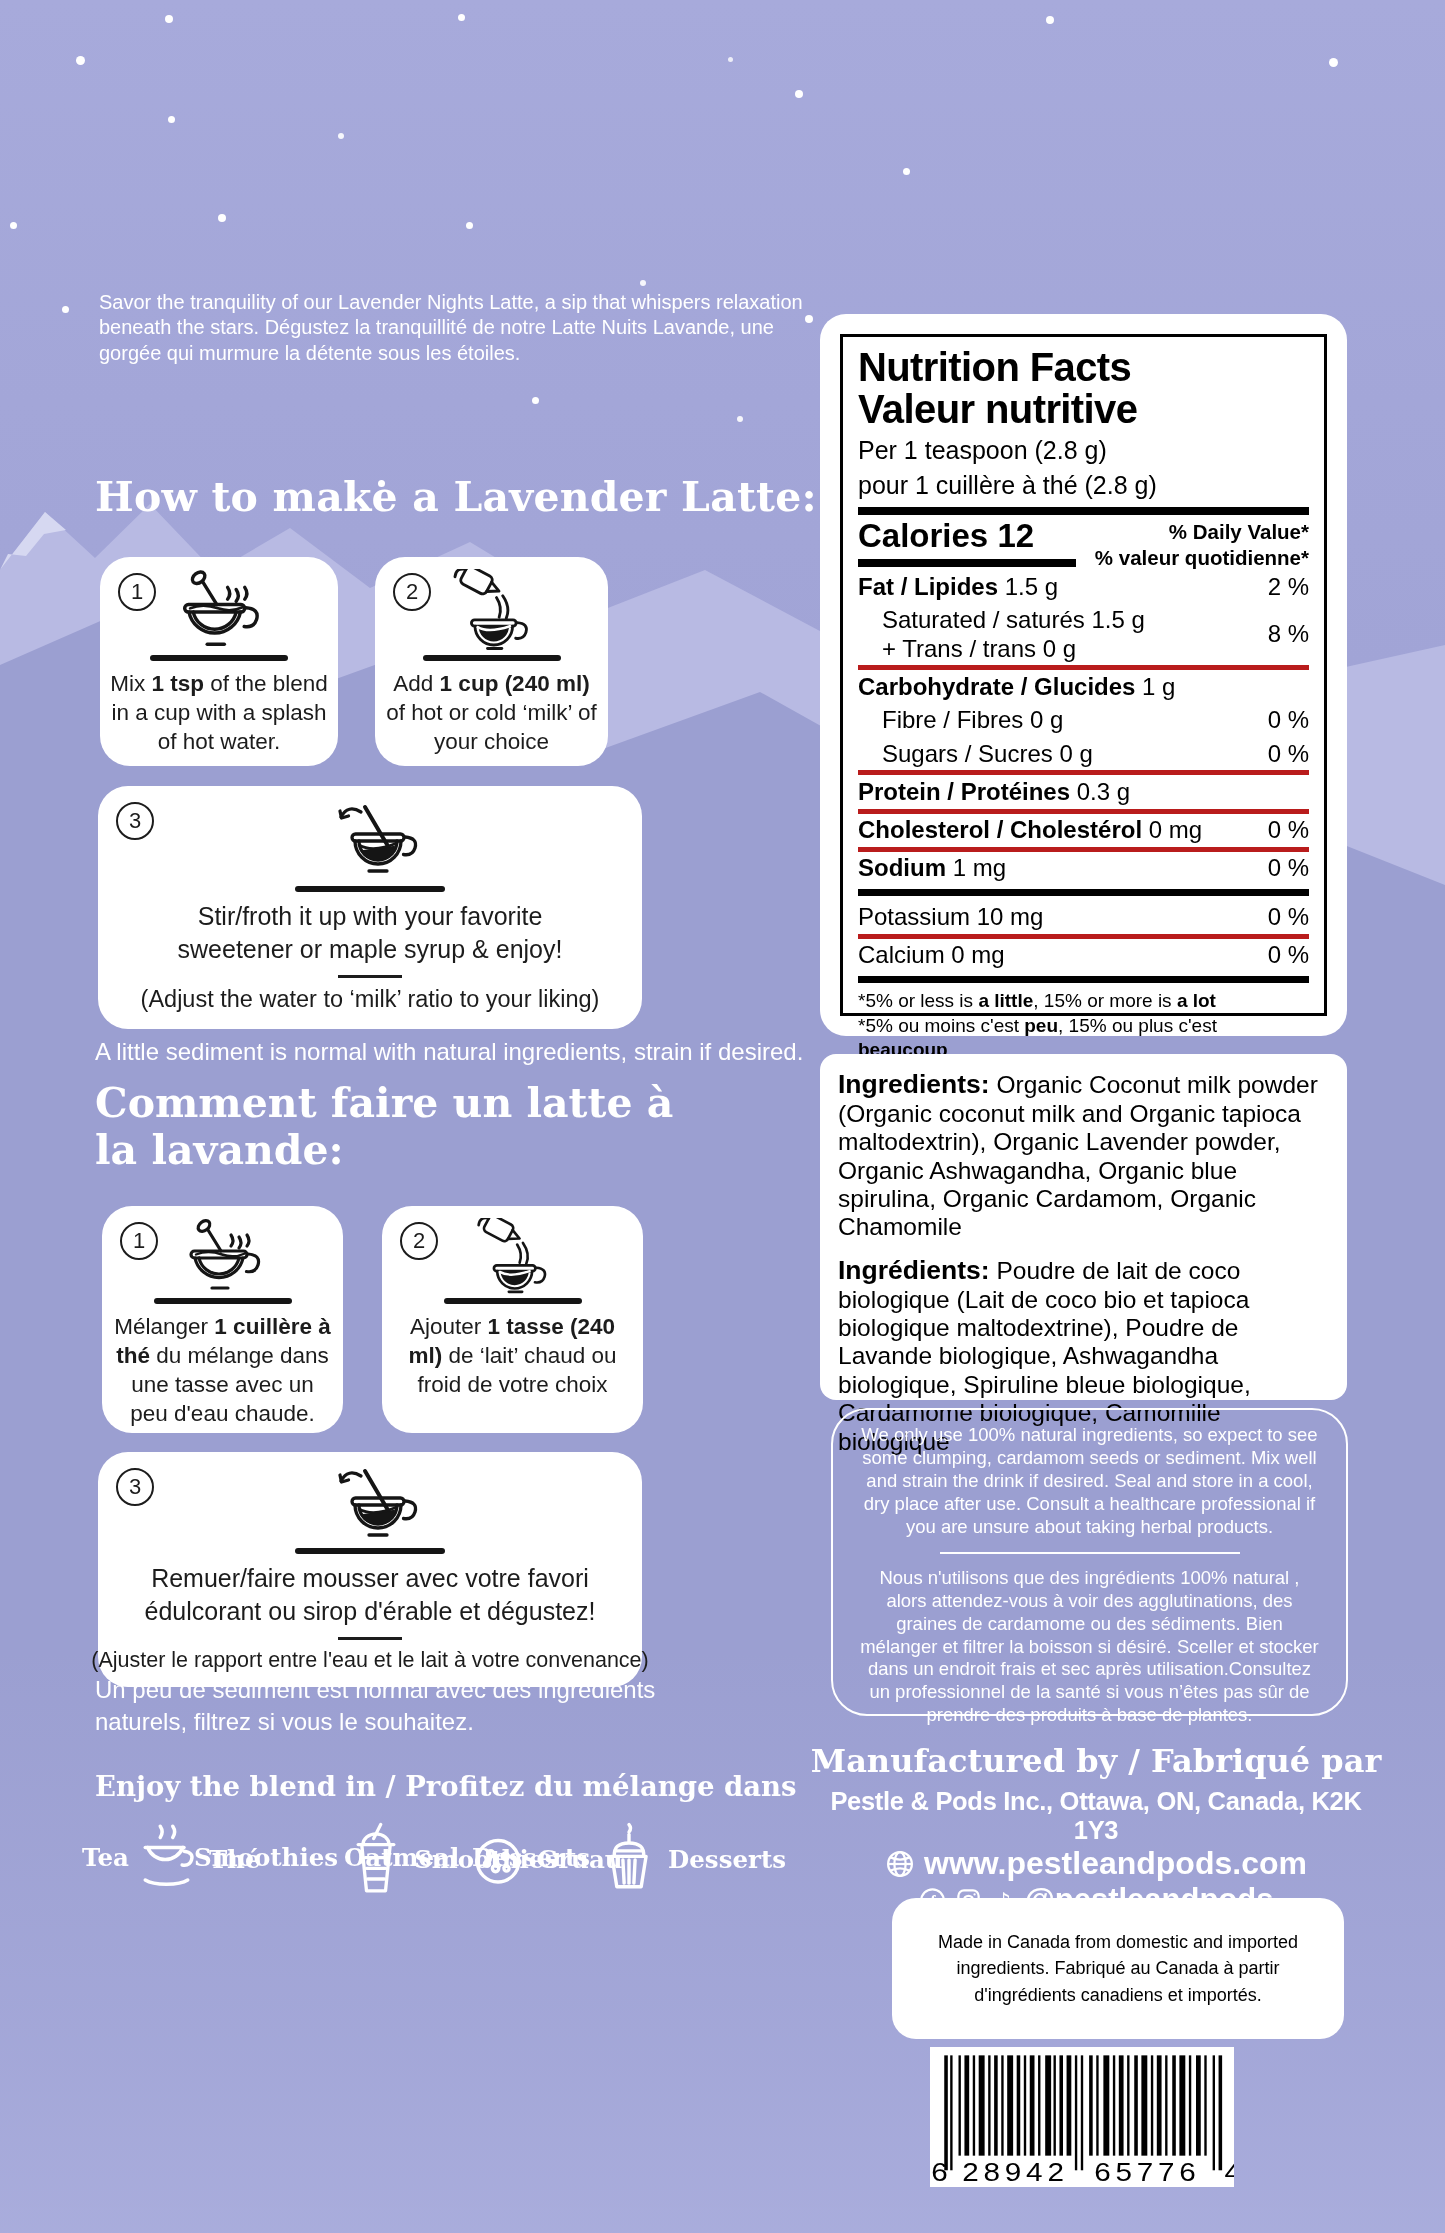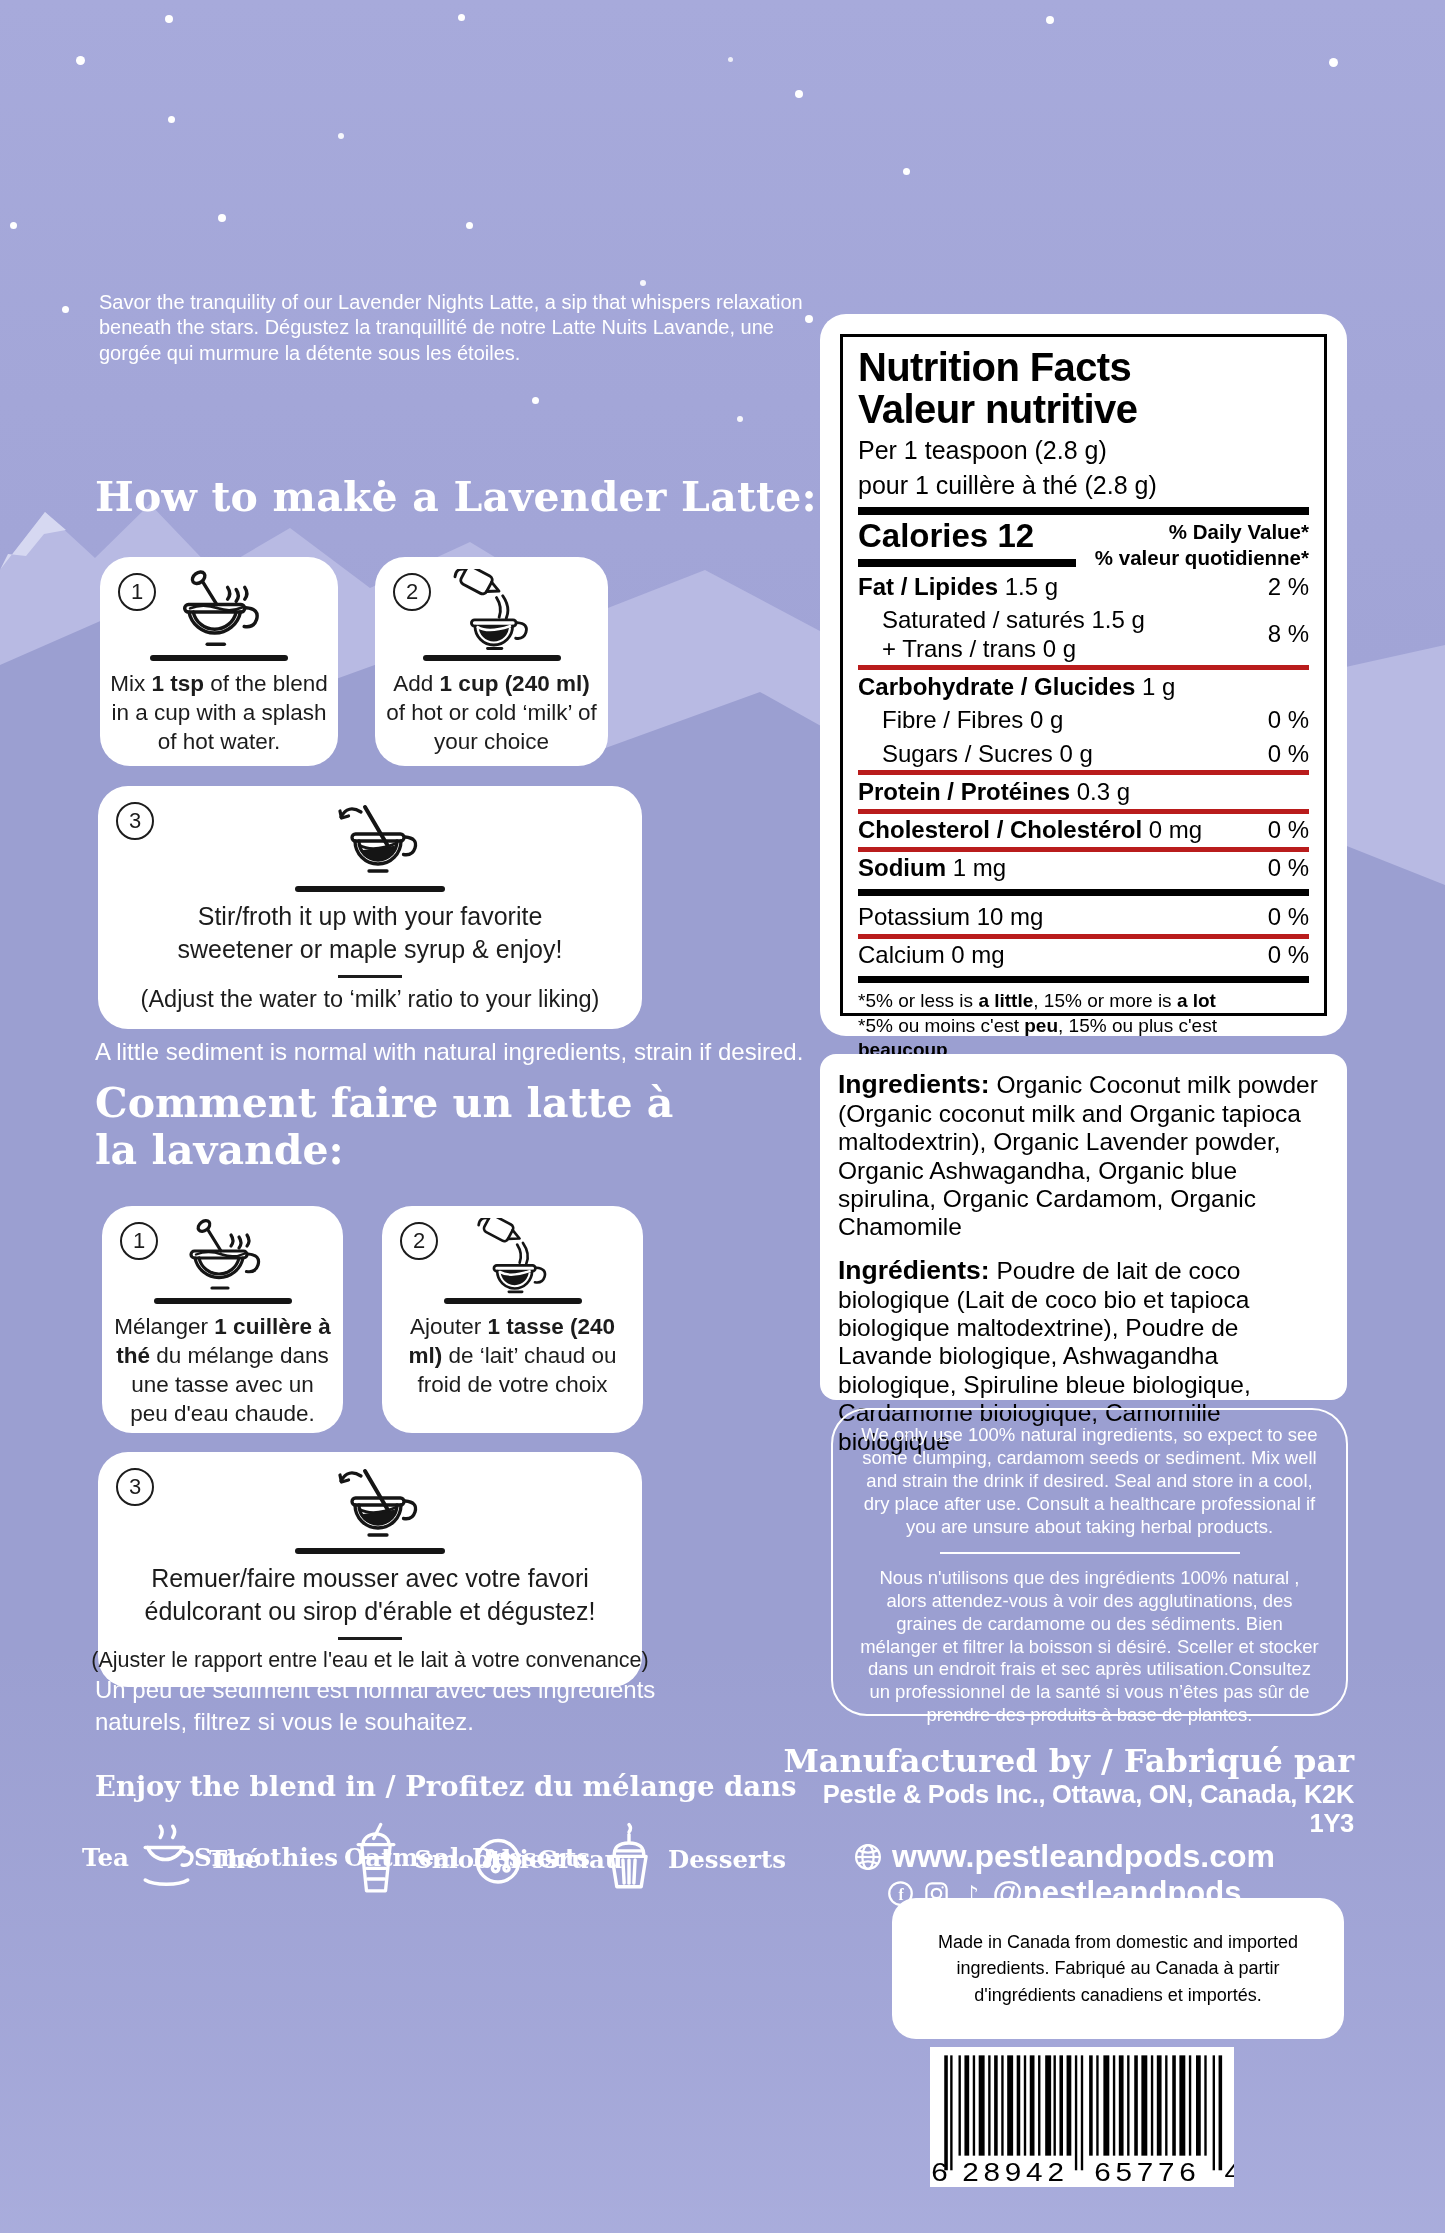--- a/index.html
+++ b/index.html
@@ -51,23 +51,23 @@
   
   .ing-card{position:absolute;left:820px;top:1054px;width:527px;height:346px;background:#fff;border-radius:16px;
     padding:15px 18px;color:#000;font-size:24.5px;line-height:1.16}
   .ing-label{font-weight:bold;font-size:26.5px}
   .ing+.ing{margin-top:13px}
   
   .note-box{position:absolute;left:831px;top:1408px;width:517px;height:308px;border:2.5px solid #fff;border-radius:36px;
     color:#fff;text-align:center;font-size:18.5px;line-height:1.24;padding:14px 26px}
   .note-divider{width:300px;height:2px;background:#fff;margin:13px auto}
   
-  .mfg{position:absolute;left:774px;top:1742px;width:580px;text-align:right;color:#fff}
+  .mfg{position:absolute;left:806px;top:1742px;width:580px;text-align:center;color:#fff}
   .mfg-h{font-family:"DejaVu Serif",serif;font-weight:bold;font-size:32px}
-  .mfg-addr{font-weight:bold;font-size:25.5px;letter-spacing:-.3px}
+  .mfg-addr{font-weight:bold;font-size:25.5px;margin-top:7px;letter-spacing:-.3px}
   .mfg-web,.mfg-soc{display:flex;justify-content:center;align-items:center;gap:9px;font-weight:bold;}
   .mfg-web{font-size:32px}
   .mfg-soc{font-size:31px}
   
   .mic-box{position:absolute;left:892px;top:1898px;width:452px;height:141px;background:#fff;border-radius:24px;
     display:flex;align-items:center;justify-content:center;padding:0 26px;color:#000;font-size:18px;line-height:1.45;text-align:center}
   .barcode-box{position:absolute;left:930px;top:2047px;width:304px;height:140px;background:#fff}
   
   .enjoy-h{position:absolute;left:95px;top:1770px;font-size:27.5px}
   .enjoy-row{position:absolute;left:82px;top:1808px;width:580px;display:flex}

